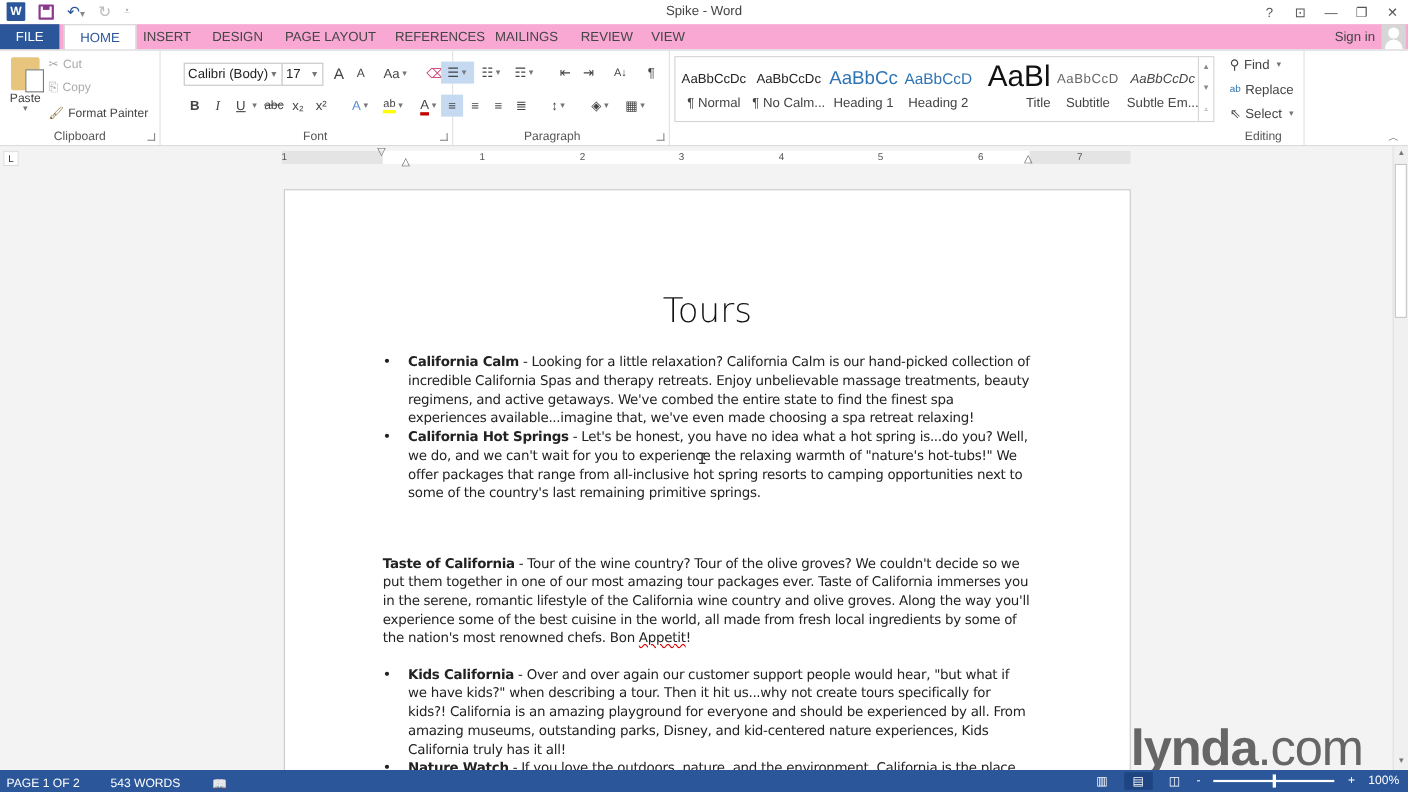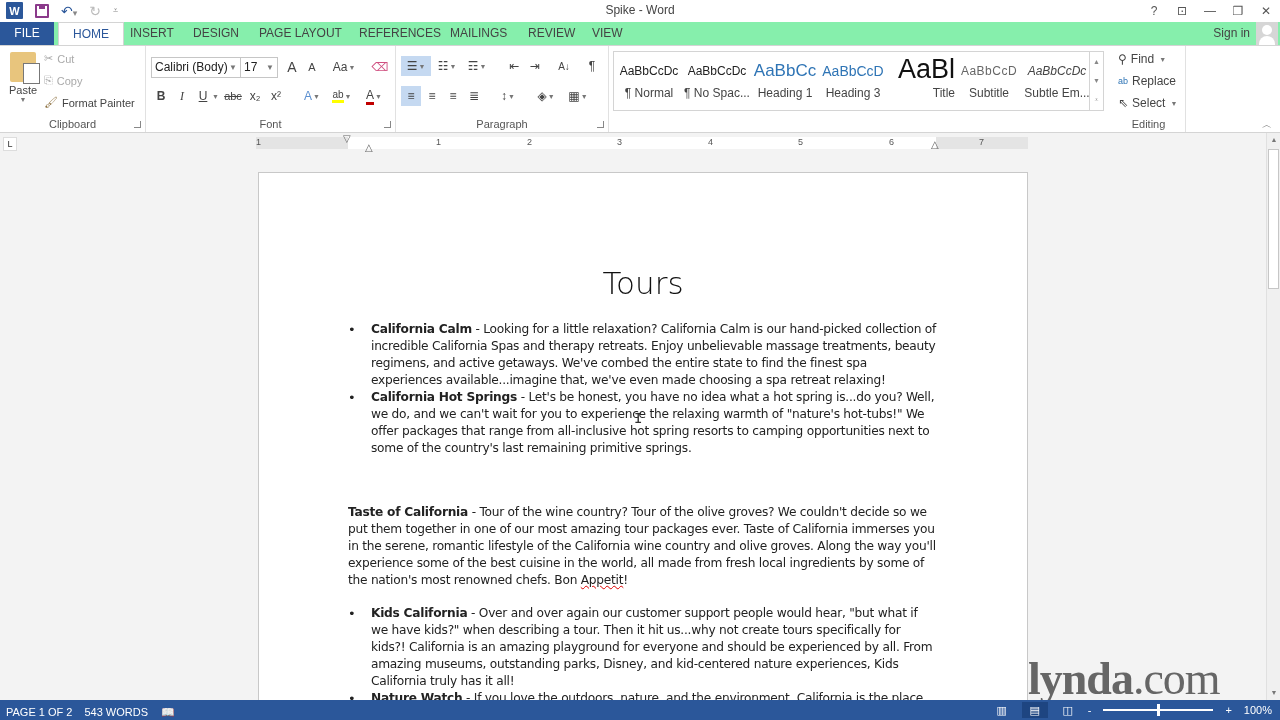--- a/index.html
+++ b/index.html
@@ -8,21 +8,21 @@
   .titlebar .qat { position: absolute; left: 6px; top: 2px; display: flex; gap: 12px; align-items: center; }
   .word-icon { width: 17px; height: 17px; background: #2b579a; color: #fff; font-size: 11px; font-weight: bold; display: flex; align-items: center; justify-content: center; border-radius: 1px; }
   .save-icon { width: 14px; height: 14px; border: 2px solid #8b3a8b; border-radius: 1px; position: relative; }
   .save-icon::after { content: ""; position: absolute; left: 2px; top: -1px; width: 6px; height: 4px; background: #8b3a8b; }
   .qat-glyph { font-size: 14px; color: #2b579a; }
   .qat-glyph.dim { color: #bbb; }
   .qat-small { font-size: 9px; color: #888; }
   .titlebar .doc-title { position: absolute; left: 0; right: 0; top: 3px; text-align: center; font-size: 12px; color: #444; }
   .win-ctrls { position: absolute; right: 0; top: 0; display: flex; }
   .win-ctrls span { width: 28px; height: 22px; display: flex; align-items: center; justify-content: center; font-size: 12px; color: #555; }
-  .tabsbar { position: absolute; left: 0; top: 22px; width: 1280px; height: 23px; background: #86efac; }
+  .tabsbar { position: absolute; left: 0; top: 22px; width: 1280px; height: 23px; background: #f9a8d4; }
   .tab { position: absolute; top: 0; height: 23px; font-size: 12px; line-height: 23px; padding: 0 14px; color: #444; }
   .tab.file { left: 0; width: 54px; background: #2b579a; color: #fff; text-align: center; padding: 0; }
   .tab.active { background: #fff; border: 1px solid #d4d4d4; border-bottom: none; color: #2b579a; height: 24px; }
   .signin { position: absolute; right: 30px; top: 4px; font-size: 12px; color: #444; }
   .avatar { position: absolute; right: 2px; top: 0; width: 22px; height: 23px; background: #d6d6d6; }
   .avatar::before { content: ""; position: absolute; left: 6px; top: 3px; width: 10px; height: 10px; border-radius: 50%; background: #fff; }
   .avatar::after { content: ""; position: absolute; left: 3px; top: 14px; width: 16px; height: 9px; border-radius: 8px 8px 0 0; background: #fff; }
   .ribbon { position: absolute; left: 0; top: 45px; width: 1280px; height: 88px; background: #fff; border-top: 1px solid #d4d4d4; border-bottom: 1px solid #d4d4d4; }
   .group { position: absolute; top: 0; height: 86px; border-right: 1px solid #e1e1e1; }
   .group-label { position: absolute; bottom: 2px; left: 0; right: 0; text-align: center; font-size: 11px; color: #555; }
@@ -59,25 +59,25 @@
   .doc-body li { position: relative; padding-left: 23px; }
   .doc-body li::before { content: "•"; position: absolute; left: 0; top: 0; font-size: 13px; }
   .doc-body b { font-weight: bold; }
   .doc-body p { margin: 0; }
   .gap1 { height: 47px; }
   .gap2 { height: 16px; }
   .squiggle { text-decoration: underline wavy #d00; text-decoration-thickness: 1px; }
   .vscroll { position: absolute; right: 0; top: 133px; width: 14px; height: 567px; background: #f0f0f0; border-left: 1px solid #e0e0e0; }
   .vscroll .arrow { position: absolute; left: 0; width: 14px; height: 14px; font-size: 7px; color: #777; text-align: center; line-height: 14px; }
   .vscroll .thumb { position: absolute; left: 1px; top: 16px; width: 11px; height: 140px; background: #fff; border: 1px solid #c6c6c6; }
-  .watermark { position: absolute; left: 1028px; top: 652px; font-size: 46px; color: #666; letter-spacing: -1px; font-family: Liberation Serif, serif; }
+  .watermark { position: absolute; left: 1028px; top: 652px; font-size: 46px; color: #666; letter-spacing: -1px; font-family: Liberation Sans, sans-serif; }
   .watermark b { font-weight: bold; }
   .watermark span { font-weight: normal; }
   .statusbar { position: absolute; left: 0; top: 700px; width: 1280px; height: 20px; background: #2b579a; color: #fff; font-size: 11px; }
-  .statusbar .l { position: absolute; left: 6px; top: 4px; display: flex; gap: 12px; align-items: center; }
+  .statusbar .l { position: absolute; left: 6px; top: 4px; display: flex; gap: 28px; align-items: center; }
   .statusbar .r { position: absolute; right: 8px; top: 2px; display: flex; gap: 12px; align-items: center; }
   .sb-icon { width: 16px; height: 16px; display: flex; align-items: center; justify-content: center; font-size: 11px; }
   .sb-icon.active { background: #1e4581; width: 26px; }
   .zoom-slider { width: 110px; height: 2px; background: #fff; position: relative; }
   .zoom-slider .k { position: absolute; left: 54px; top: -5px; width: 3px; height: 12px; background: #fff; }
   .cursor-ibeam { position: absolute; left: 634px; top: 410px; font-size: 14px; color: #333; font-family: "DejaVu Sans Mono", monospace; }
 </style>
 </head>
 <body>
 
@@ -130,21 +130,21 @@
         <span>Copy</span>
       </div>
     <div class="clip-row" style="top:50px;">
         <span style="color:#8a6d3b;">🖌</span>
         <span>Format Painter</span>
       </div>
     <div class="group-label">Clipboard</div>
     <div class="launcher"></div>
   </div>
 
-  <div class="group" style="left:146px; width:250px;">
+  <div class="group" style="left:162px; width:250px;">
     <div class="combo" style="left:5px; width:90px;"><span>Calibri (Body)</span><span class="dd">▼</span></div>
     <div class="combo" style="left:94px; width:38px;"><span>17</span><span class="dd">▼</span></div>
     <div class="ribbtn" style="left:136px; top:11px; font-size:14px;">A</div>
     <div class="ribbtn" style="left:156px; top:11px; font-size:11px;">A</div>
     <div class="ribbtn" style="left:184px; top:11px; width:28px;">
         <span>Aa</span>
         <span class="dd-small">▼</span>
       </div>
     <div class="ribbtn" style="left:224px; top:11px; color:#d05080;">⌫</div>
     <div class="ribbtn" style="left:5px; top:40px; font-weight:bold;">B</div>
@@ -188,29 +188,29 @@
     <div class="launcher"></div>
   </div>
 
   <div class="styles-box">
     <div class="style-item" style="left:1px;">
         <div class="pv">AaBbCcDc</div>
         <div class="nm">¶ Normal</div>
       </div>
     <div class="style-item" style="left:69px;">
         <div class="pv">AaBbCcDc</div>
-        <div class="nm">¶ No Spac...</div>
+        <div class="nm">¶ No Calm...</div>
       </div>
     <div class="style-item" style="left:137px;">
         <div class="pv" style="font-size:17px;color:#2e74b5;">AaBbCc</div>
         <div class="nm">Heading 1</div>
       </div>
     <div class="style-item" style="left:205px;">
         <div class="pv" style="font-size:14px;color:#2e74b5;">AaBbCcD</div>
-        <div class="nm">Heading 3</div>
+        <div class="nm">Heading 2</div>
       </div>
     <div class="style-item" style="left:273px;text-align:right;">
         <div class="pv" style="font-size:27px;line-height:34px;color:#111;">AaBl</div>
         <div class="nm">Title</div>
       </div>
     <div class="style-item" style="left:341px;">
         <div class="pv" style="color:#666;letter-spacing:0.5px;">AaBbCcD</div>
         <div class="nm">Subtitle</div>
       </div>
     <div class="style-item" style="left:409px;">

